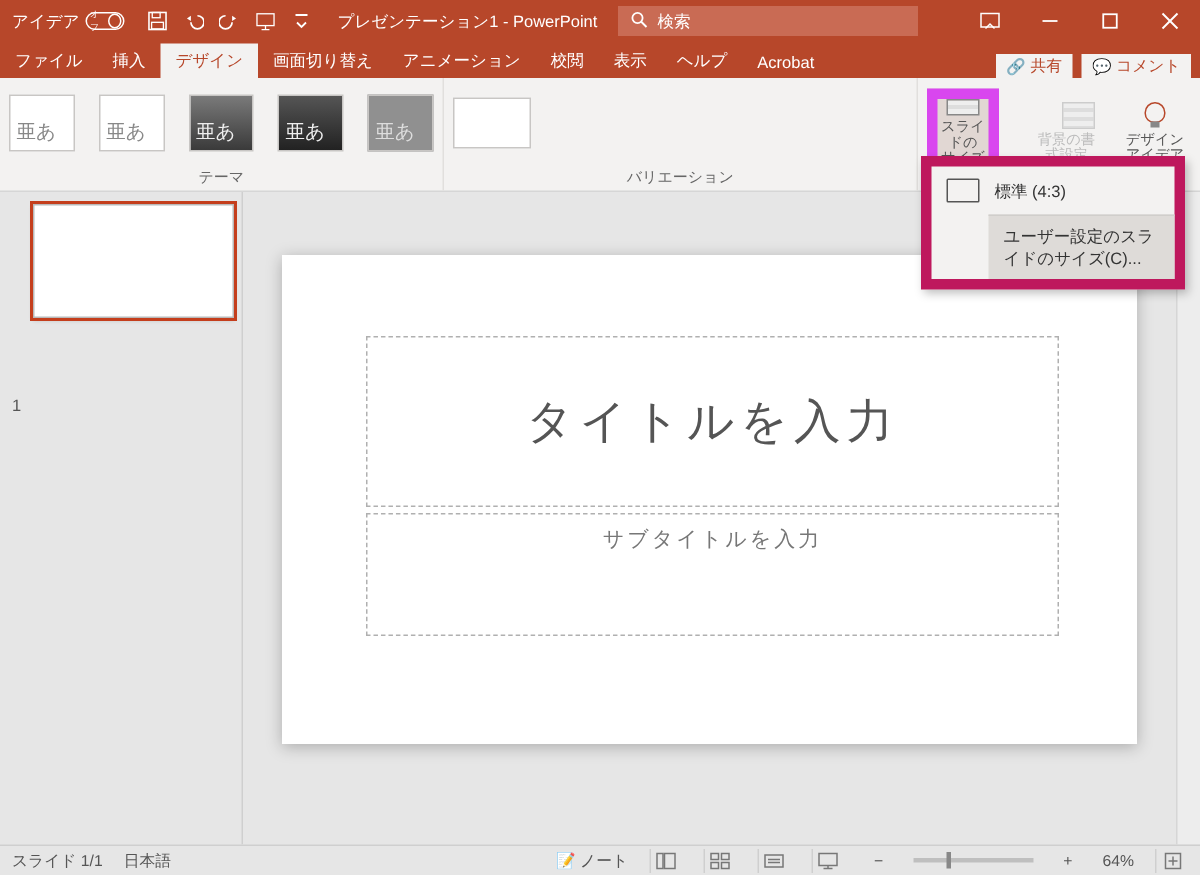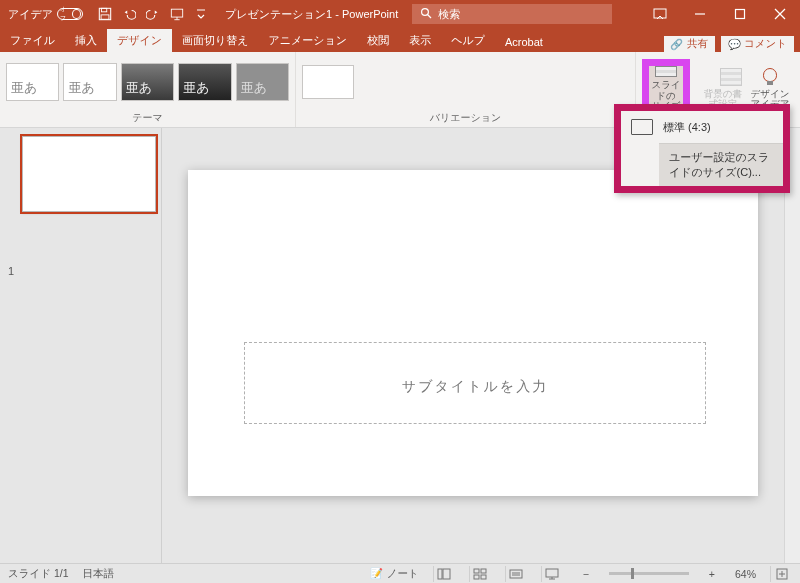--- a/index.html
+++ b/index.html
@@ -22,21 +22,21 @@
   .tabs { height: 24px; background: #b7472a; display: flex; align-items:flex-end; font-size: 11px; color:#fff; }
   .tabs .tab { padding: 4px 10px; cursor:pointer; }
   .tabs .tab.active { background:#f3f2f1; color:#b7472a; }
   .tabs .right { margin-left:auto; display:flex; gap:6px; align-items:center; padding-right:6px;}
   .tabs .pill { background:#f3f2f1; color:#b7472a; padding:1px 7px; font-size:10.5px; display:flex; align-items:center; gap:3px;}
   .tabs .pill.comment{color:#b7472a;background:#f3f2f1;}
 
   
   .ribbon { height: 76px; background: #f3f2f1; border-bottom:1px solid #d6d6d6; display:flex;}
   .ribbon .group { border-right:1px solid #e1dfdd; display:flex; flex-direction:column; }
-  .ribbon .group .content{flex:1; display:flex; align-items:center; padding:4px 6px; gap:4px;}
+  .ribbon .group .content{flex:1; display:flex; align-items:center; padding:4px 6px; gap:16px;}
   .ribbon .group .label{text-align:center; font-size:10px; color:#666; padding-bottom:2px;}
   .theme-thumb{width:56px;height:38px;border:1px solid #c8c6c4;background:#fff;display:flex;align-items:flex-end;justify-content:flex-start;font-size:13px;color:#888;padding:3px 4px;}
   .theme-thumb.dark{background:linear-gradient(#7a7a7a,#3a3a3a);color:#eee;}
   .theme-thumb.darker{background:linear-gradient(#555,#222);color:#eee;}
   .theme-thumb.more{background:#909090;color:#ddd;}
   .variation-thumb{width:52px;height:34px;border:1px solid #c8c6c4;background:#fff;}
   .flexfill{flex:1;}
   .ribbon-btn{display:flex;flex-direction:column;align-items:center;justify-content:center;width:48px;height:60px;font-size:9.5px;color:#555;gap:3px;text-align:center;line-height:1.1;}
   .ribbon-btn .ic{width:22px;height:18px;border:1px solid #888;background:repeating-linear-gradient(#eee,#eee 3px,#ddd 3px,#ddd 6px);}
   .ribbon-btn.hi{background:#e1d7d3;border:7px solid #d946ef;}
@@ -56,21 +56,21 @@
   
   .work{position:absolute;top:128px;left:0;right:0;bottom:20px;display:flex;}
   .thumbpane{width:162px;background:#e6e6e6;border-right:1px solid #cfcfcf;padding:8px 6px;} 
   .thumbpane .num{position:absolute;left:8px;top:137px;font-size:11px;color:#555;}
   .thumb{margin-left:16px;width:134px;height:76px;background:#fff;border:1px solid #b9b9b9;box-shadow:0 1px 3px rgba(0,0,0,0.2);}
   .thumb.sel{outline:2px solid #c43e1c;}
   .canvas{flex:1;background:#e6e6e6;padding:42px 24px 24px;display:flex;justify-content:center;overflow:hidden;}
   .slide{width:570px;height:326px;background:#fff;box-shadow:0 2px 10px rgba(0,0,0,0.25);position:relative;}
   .ph{position:absolute;border:1px dashed #b0b0b0;}
   .ph.title{left:56px;top:54px;right:52px;height:114px;display:flex;align-items:center;justify-content:center;}
-  .ph.sub{left:56px;top:172px;right:52px;height:82px;display:flex;align-items:center;justify-content:center;padding-top:8px;}
+  .ph.sub{left:56px;top:172px;right:52px;height:82px;display:flex;align-items:flex-start;justify-content:center;padding-top:8px;}
   .ph.title span{font-size:31px;color:#555;font-weight:300;letter-spacing:4px;}
   .ph.sub span{font-size:14px;color:#777;letter-spacing:2px;}
   .vscroll{width:16px;background:#ededed;border-left:1px solid #d6d6d6;}
 
   
   .status{position:absolute;left:0;right:0;bottom:0;height:20px;background:#e6e6e6;border-top:1px solid #cfcfcf;display:flex;align-items:center;font-size:10.5px;color:#555;padding:0 8px;gap:14px;}
   .status .spacer{flex:1;}
   .status .vbtn{width:22px;height:16px;display:flex;align-items:center;justify-content:center;border-left:1px solid #cfcfcf;}
   .status .vbtn svg{display:block;}
   .zoomslider{width:80px;height:3px;background:#bfbfbf;position:relative;}
@@ -225,20 +225,23 @@
   </div>
 </div>
 
 <div class="work">
   <div class="thumbpane">
     <span class="num">1</span>
     <div class="thumb sel"></div>
   </div>
   <div class="canvas">
     <div class="slide">
+      <div class="ph title">
+        <span>タイトルを入力</span>
+      </div>
       <div class="ph sub">
         <span>サブタイトルを入力</span>
       </div>
     </div>
   </div>
   <div class="vscroll"></div>
 </div>
 
 <div class="status">
   <span>スライド 1/1</span>

